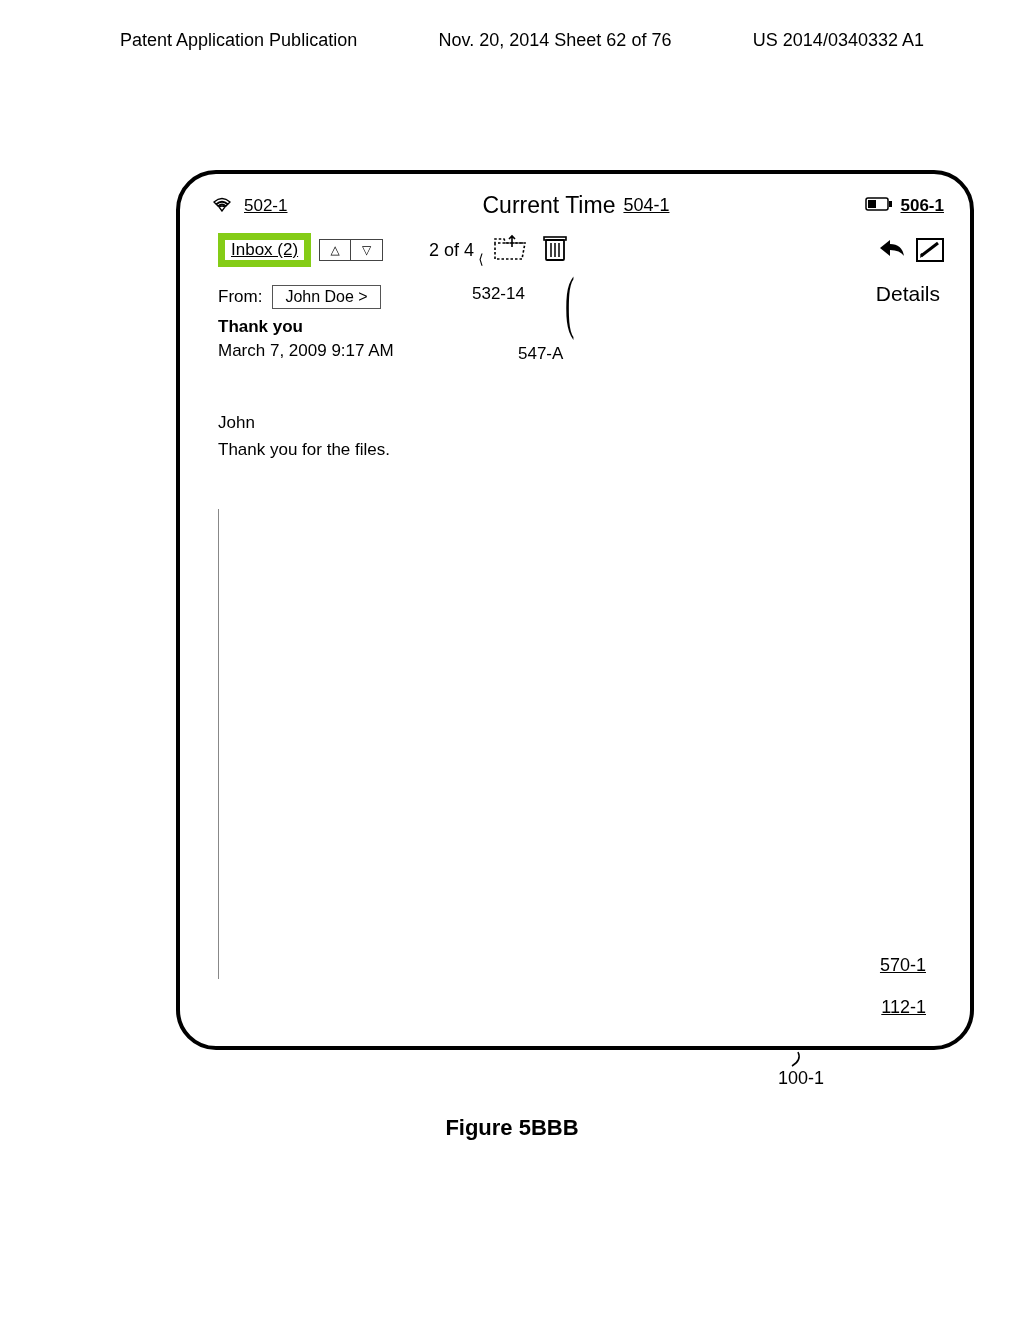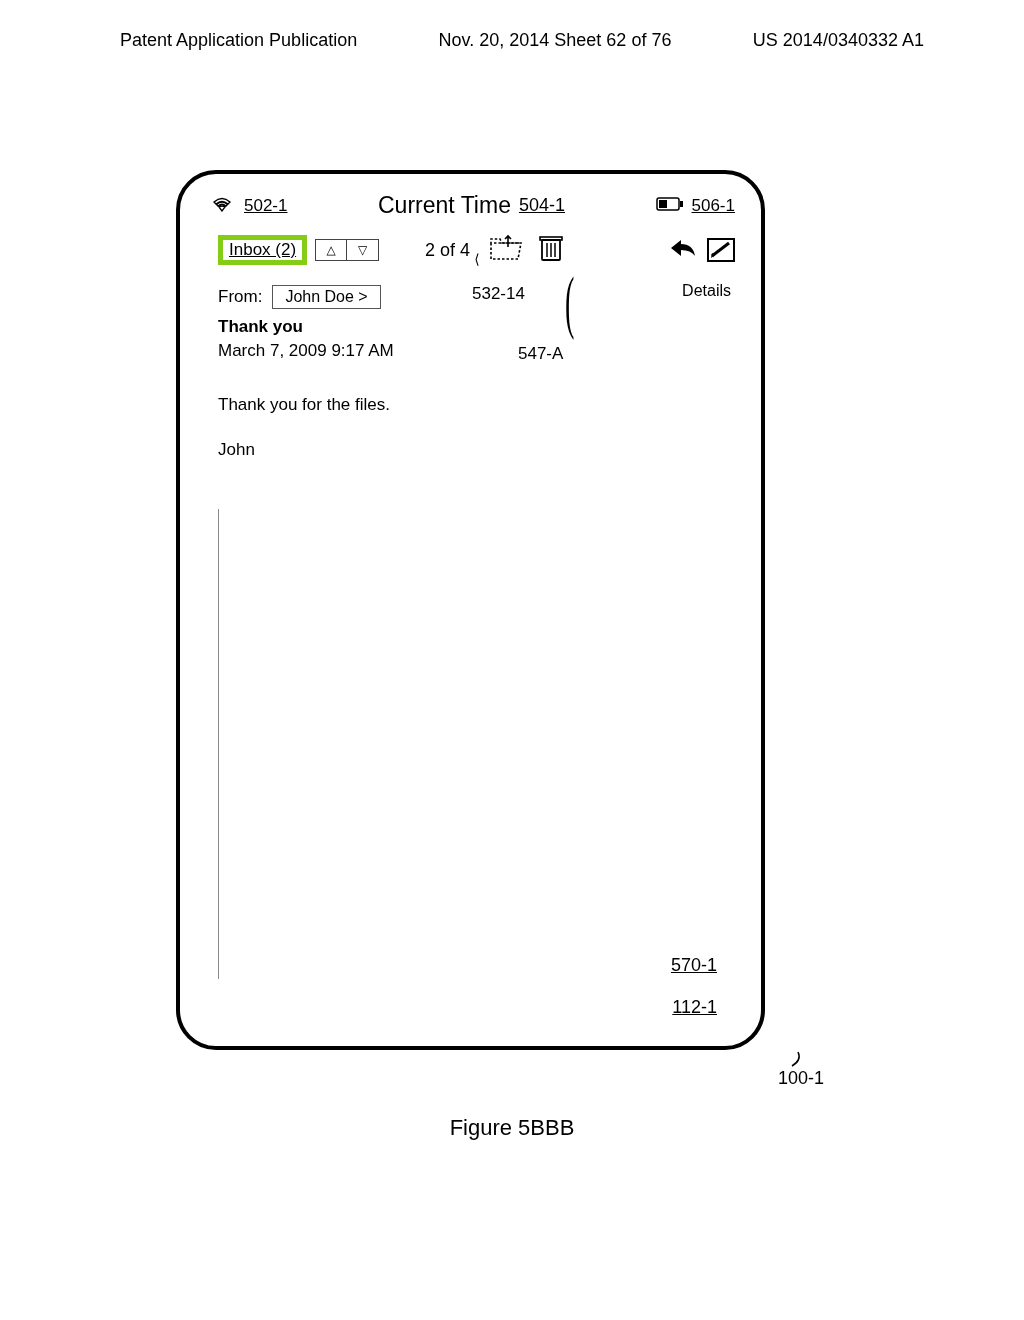--- a/index.html
+++ b/index.html
@@ -17,21 +17,21 @@
     .page-header {
       display: flex;
       justify-content: space-between;
       padding: 30px 100px 10px 120px;
       font-size: 18px;
     }
     .device-frame {
       position: absolute;
       left: 176px;
       top: 170px;
-      width: 589px;
+      width: 798px;
       height: 880px;
       border: 4px solid black;
       border-radius: 40px;
       background: white;
     }
     .status-bar {
       display: flex;
       align-items: center;
       justify-content: space-between;
       padding: 18px 26px 10px 30px;
@@ -45,40 +45,41 @@
     .status-center {
       display: flex;
       align-items: center;
       gap: 8px;
       font-size: 23px;
     }
     .status-right {
       display: flex;
       align-items: center;
       gap: 8px;
+      font-weight: bold;
     }
     .underlined {
       text-decoration: underline;
     }
     .wifi-icon svg {
       width: 24px;
       height: 18px;
     }
     .battery-icon svg {
       width: 28px;
       height: 14px;
     }
     .nav-bar {
       display: flex;
       align-items: center;
       padding: 4px 26px 8px 38px;
       gap: 8px;
     }
     .inbox-btn {
-      border: 5px solid #84cc16;
+      border: 7px solid #84cc16;
       padding: 0 6px;
       font-size: 17px;
       text-decoration: underline;
       background: white;
     }
     .arrow-group {
       display: flex;
     }
     .arrow-box {
       border: 1px solid #444;
@@ -163,21 +164,21 @@
       left: 378px;
       top: 88px;
       font-size: 70px;
       font-family: serif;
       transform: scaleX(0.4);
     }
     .details-link {
       position: absolute;
       right: 30px;
       top: 108px;
-      font-size: 16px;
+      font-size: 21px;
     }
     .subject-block {
       padding: 8px 26px 0 38px;
       font-size: 17px;
     }
     .subject-line {
       font-weight: bold;
     }
     .date-line {
       margin-top: 4px;
@@ -220,21 +221,21 @@
       left: 790px;
       top: 1050px;
     }
     .figure-caption {
       position: absolute;
       left: 0;
       right: 0;
       top: 1115px;
       text-align: center;
       font-size: 22px;
-      font-weight: normal;
+      font-weight: bold;
     }
   </style>
 </head>
 <body>
 
 <div class="page-header">
   <span>Patent Application Publication</span>
   <span>Nov. 20, 2014  Sheet 62 of 76</span>
   <span>US 2014/0340332 A1</span>
 </div>
@@ -314,22 +315,22 @@
   <span class="callout-paren">(</span>
   <span class="ref-label-547a">547-A</span>
   <span class="details-link">Details</span>
 
   <div class="subject-block">
     <div class="subject-line">Thank you</div>
     <div class="date-line">March 7, 2009   9:17 AM</div>
   </div>
 
   <div class="body-block">
+    <div style="margin-top:18px">John</div>
     <div>Thank you for the files.</div>
-    <div style="margin-top:18px">John</div>
   </div>
 
   <div class="content-margin-line"></div>
 
   <span class="ref-570">570-1</span>
   <span class="ref-112">112-1</span>
 </div>
 
 <div class="ref-100-tick">
   <svg width="30" height="20">

